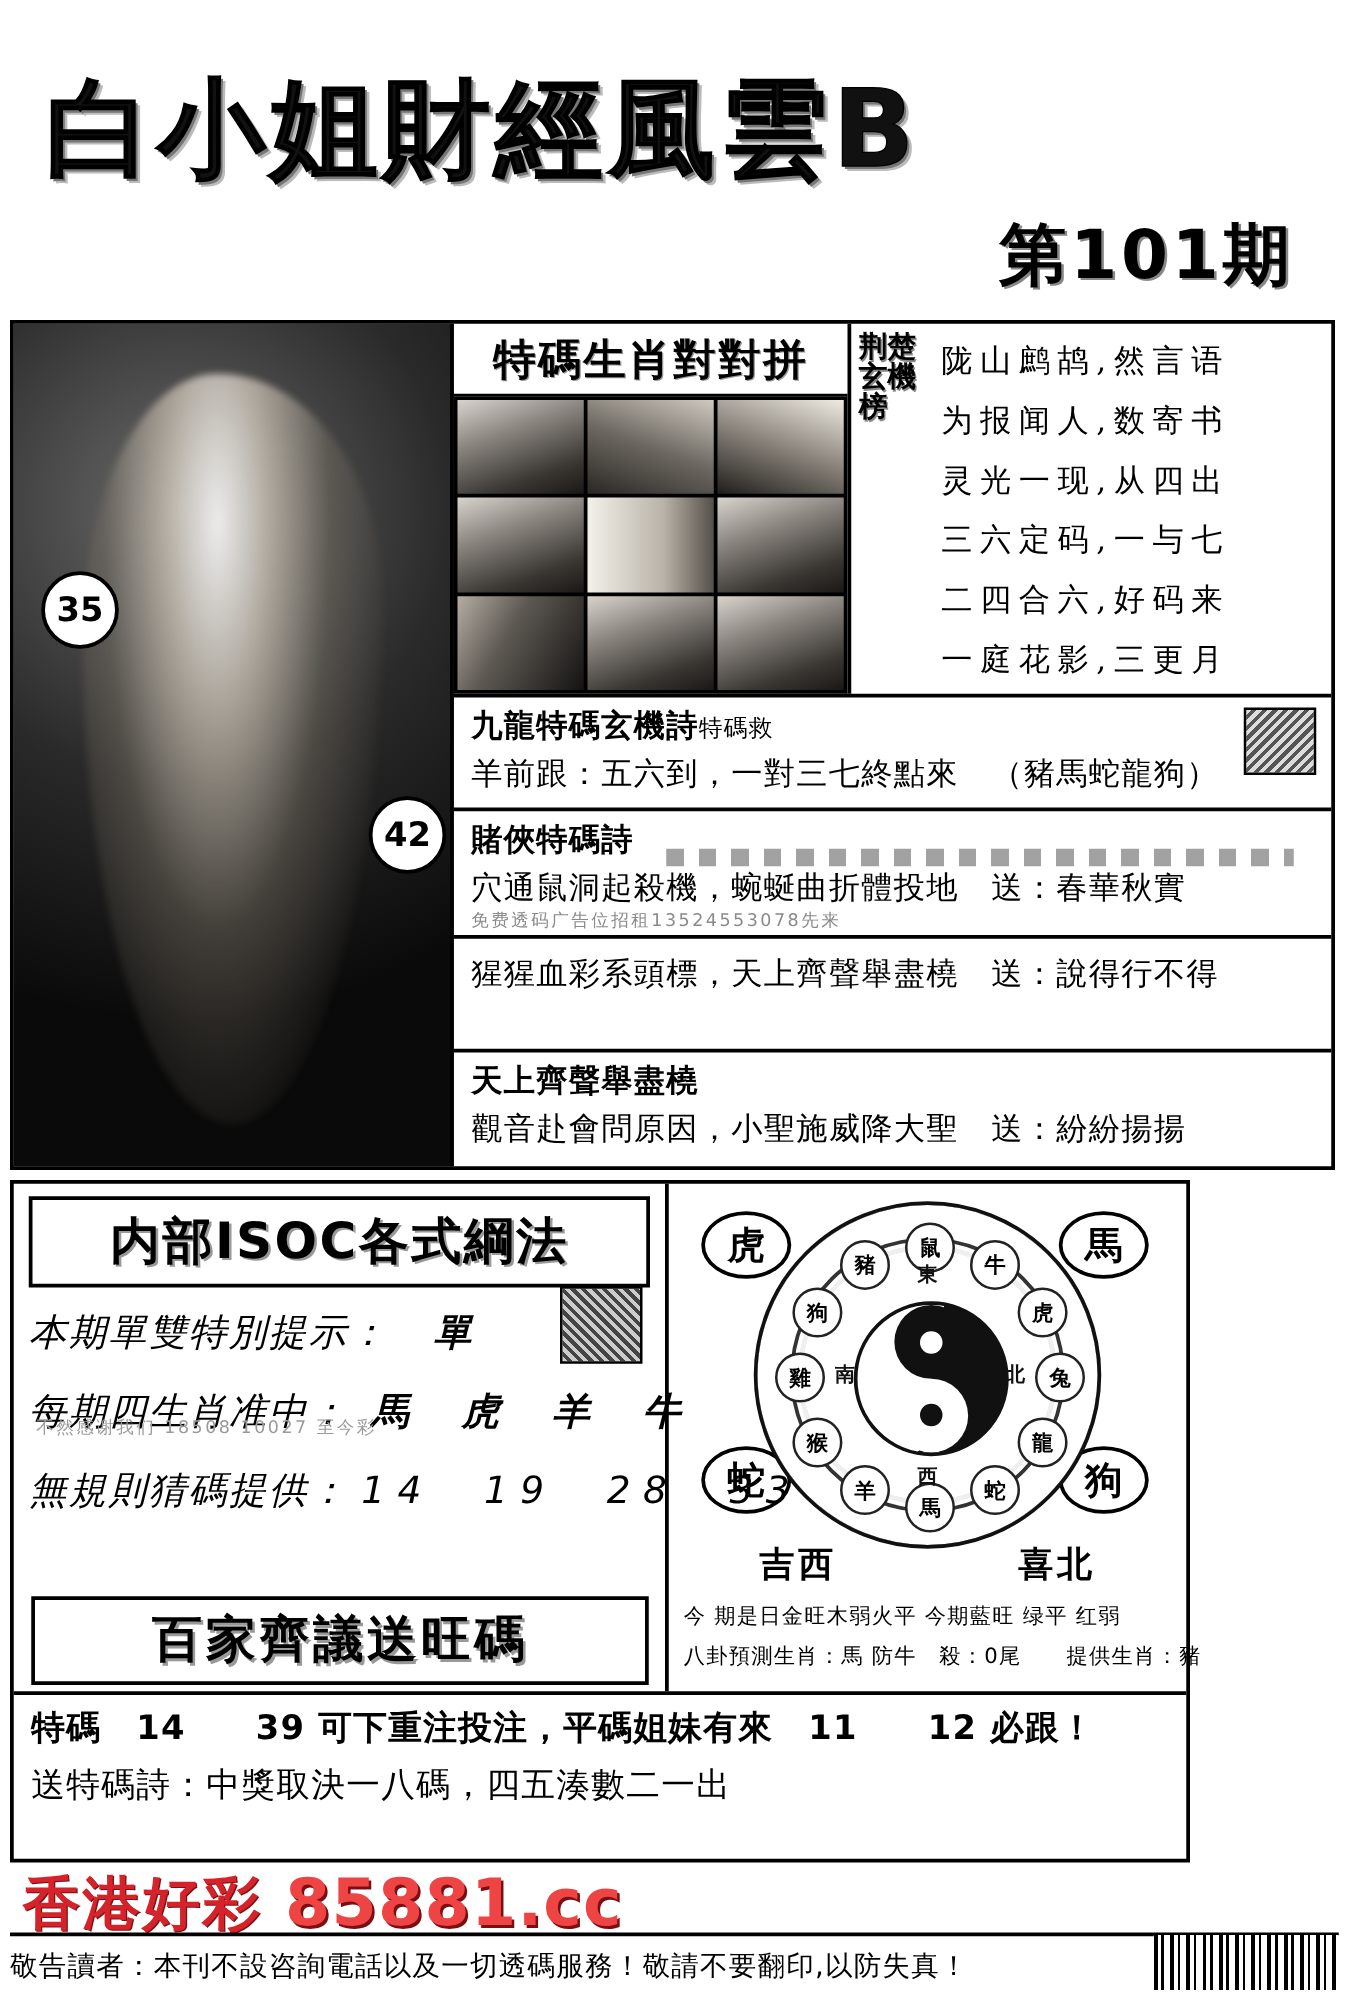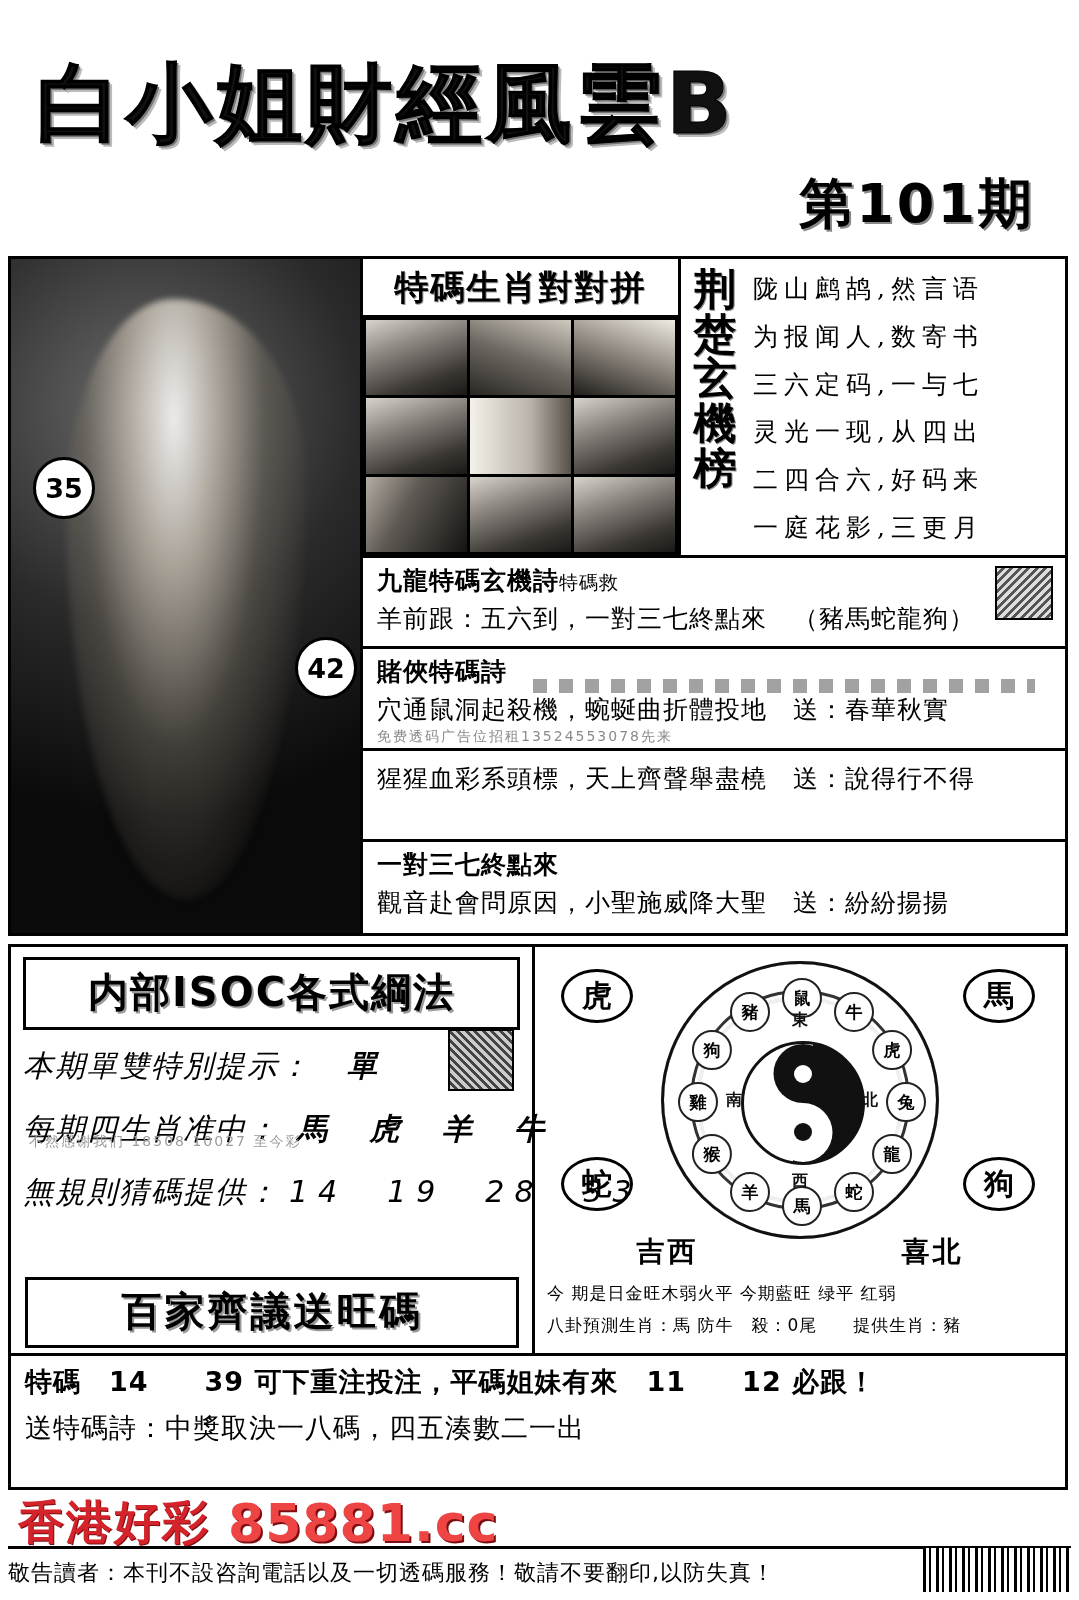--- a/index.html
+++ b/index.html
@@ -141,24 +141,23 @@
   .puzzle-cell.c7 { background: linear-gradient(300deg, #141312 0%, #5e5953 60%, #b4ada3 100%); }
 
   .poem-box {
     flex: 1;
     display: flex;
     padding: 6px 8px 4px 6px;
     box-sizing: border-box;
   }
   .poem-vertical {
     width: 56px;
-    font-size: 43px;
+    font-size: 23px;
     font-weight: bold;
     line-height: 1.04;
-    text-align: center;
     letter-spacing: 0;
     text-shadow: 1px 1px 0 #888;
     padding-top: 2px;
   }
   .poem-lines {
     flex: 1;
     display: flex;
     flex-direction: column;
     justify-content: space-around;
     padding-left: 10px;
@@ -218,21 +217,21 @@
     height: 14px;
     background: repeating-linear-gradient(90deg, #555 0 14px, transparent 14px 26px);
     opacity: .55;
   }
 
   
   .lower {
     position: absolute;
     left: 8px;
     top: 944px;
-    width: 1060px;
+    width: 944px;
     height: 546px;
     border: 3px solid #000;
     box-sizing: border-box;
     display: flex;
     flex-direction: column;
   }
   .lower-top {
     display: flex;
     height: 406px;
     border-bottom: 3px solid #000;
@@ -516,22 +515,22 @@
             <div class="puzzle-cell c8"></div>
             <div class="puzzle-cell c9"></div>
           </div>
         </div>
 
         <div class="poem-box">
           <div class="poem-vertical">荆楚玄機榜</div>
           <div class="poem-lines">
             <div class="poem-line">陇山鹧鸪,然言语</div>
             <div class="poem-line">为报闻人,数寄书</div>
+            <div class="poem-line">灵光一现,从四出</div>
             <div class="poem-line">三六定码,一与七</div>
-            <div class="poem-line">灵光一现,从四出</div>
             <div class="poem-line">二四合六,好码来</div>
             <div class="poem-line">一庭花影,三更月</div>
           </div>
         </div>
       </div>
 
       <div class="verse" style="height:92px">
         <div class="verse-head">
           <span>九龍特碼玄機詩</span><span class="small">特碼救</span>
         </div>
@@ -548,21 +547,21 @@
         <div class="verse-ghost">免费透码广告位招租13524553078先来</div>
       </div>
 
       <div class="verse" style="height:92px">
         <div class="verse-body">
           <span>猩猩血彩系頭標，天上齊聲舉盡橈</span><span class="gift">送：說得行不得</span>
         </div>
       </div>
 
       <div class="verse" style="height:92px">
-        <div class="verse-head">一對三七終點來</div>
+        <div class="verse-head">天上齊聲舉盡橈</div>
         <div class="verse-body">
           <span>觀音赴會問原因，小聖施威降大聖</span><span class="gift">送：紛紛揚揚</span>
         </div>
       </div>
 
     </div>
   </div>
 
   <div class="lower">
     <div class="lower-top">

